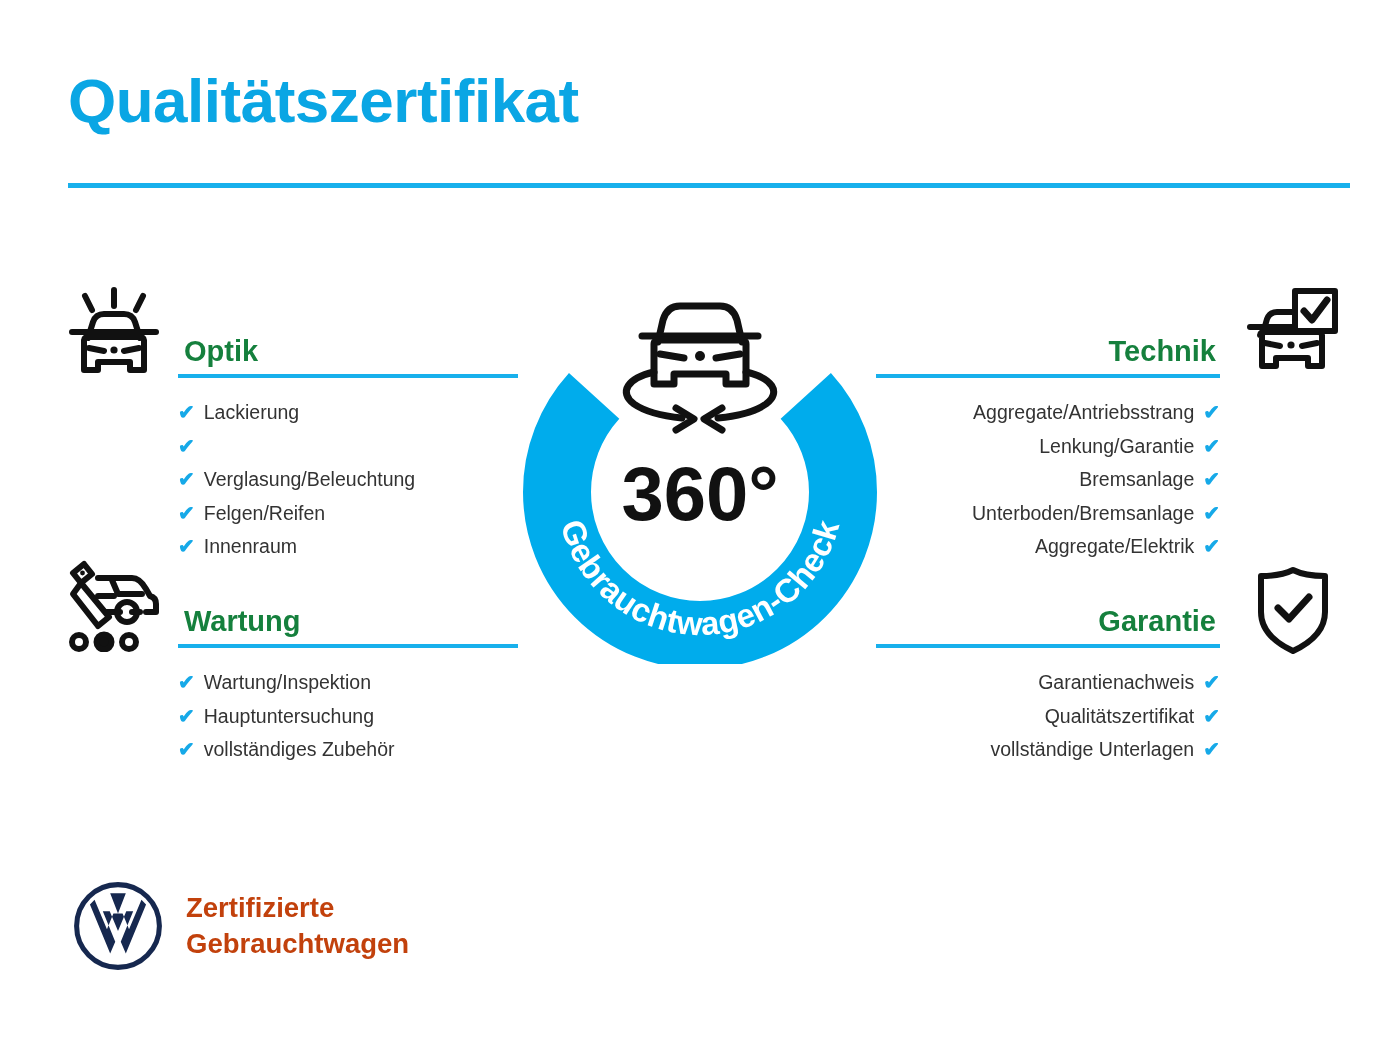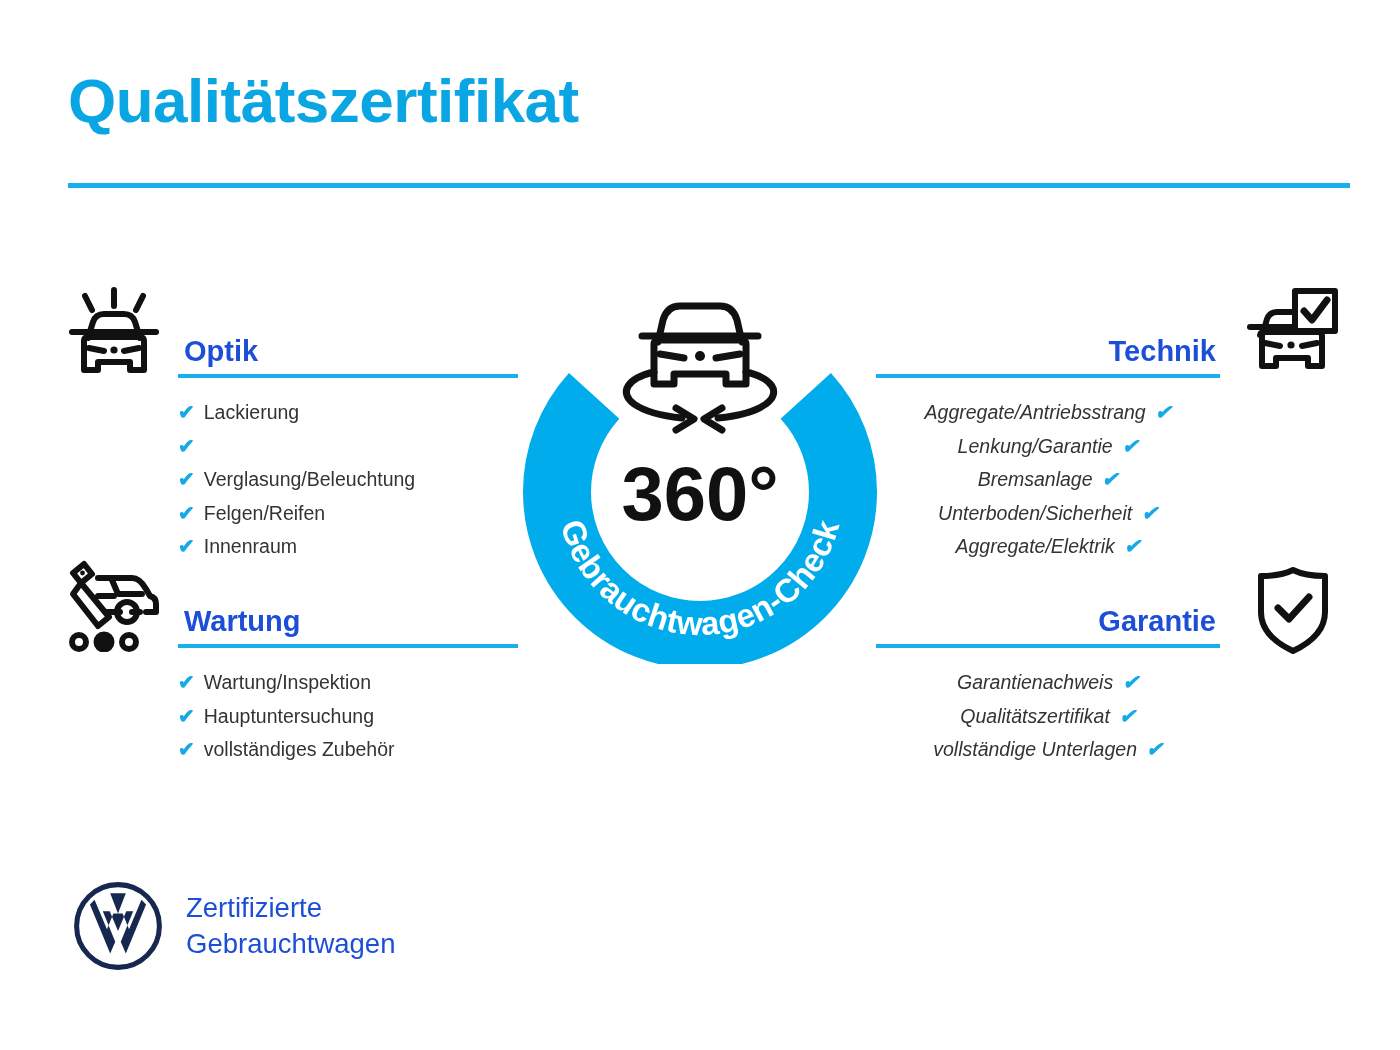--- a/index.html
+++ b/index.html
@@ -44,21 +44,21 @@
   }
   .section-head {
     position: relative;
     height: 52px;
   }
   .section-title {
     position: absolute;
     bottom: 10px;
     font-size: 29px;
     font-weight: bold;
-    color: #1d4ed8;
+    color: #15803d;
     white-space: nowrap;
   }
   .section-rule {
     position: absolute;
     bottom: 0;
     left: 0;
     width: 100%;
     height: 4px;
     background: #18b0ec;
   }
@@ -83,21 +83,21 @@
     line-height: 33.5px;
   }
 
   
   .col-left .section-title { left: 6px; }
   .col-left .section-list li { justify-content: flex-start; }
   .col-left .check { margin-right: 9px; }
 
   
   .col-right .section-title { right: 4px; text-align: right; }
-  .col-right .section-list li { justify-content: center; font-style: italic; }
+  .col-right .section-list li { justify-content: flex-end; }
   .col-right .check { margin-left: 9px; }
 
   
   #section-optik    { left: 178px; top: 326px; width: 340px; }
   #section-wartung  { left: 178px; top: 596px; width: 340px; }
   #section-technik  { left: 876px; top: 326px; width: 344px; }
   #section-garantie { left: 876px; top: 596px; width: 344px; }
 
   
   .sec-icon {
@@ -123,23 +123,23 @@
     position: absolute;
     left: 72px;
     top: 880px;
     display: flex;
     align-items: center;
   }
   #vw-roundel { width: 92px; height: 92px; display: block; }
   #footer-text {
     margin-left: 22px;
     font-size: 27.5px;
-    font-weight: normal;
+    font-weight: bold;
     line-height: 36px;
-    color: #1d4ed8;
+    color: #c2410c;
     white-space: nowrap;
   }
 </style>
 </head>
 <body>
 
 <div id="page-title">Qualitätszertifikat</div>
 <div id="title-rule"></div>
 
 <div class="sec-icon" id="icon-optik">
@@ -285,21 +285,21 @@
       </li>
     <li>
         <span>Lenkung/Garantie</span>
         <span class="check">✔</span>
       </li>
     <li>
         <span>Bremsanlage</span>
         <span class="check">✔</span>
       </li>
     <li>
-        <span>Unterboden/Sicherheit</span>
+        <span>Unterboden/Bremsanlage</span>
         <span class="check">✔</span>
       </li>
     <li>
         <span>Aggregate/Elektrik</span>
         <span class="check">✔</span>
       </li>
   </ul>
 </div>
 
 <div class="section col-right" id="section-garantie">

